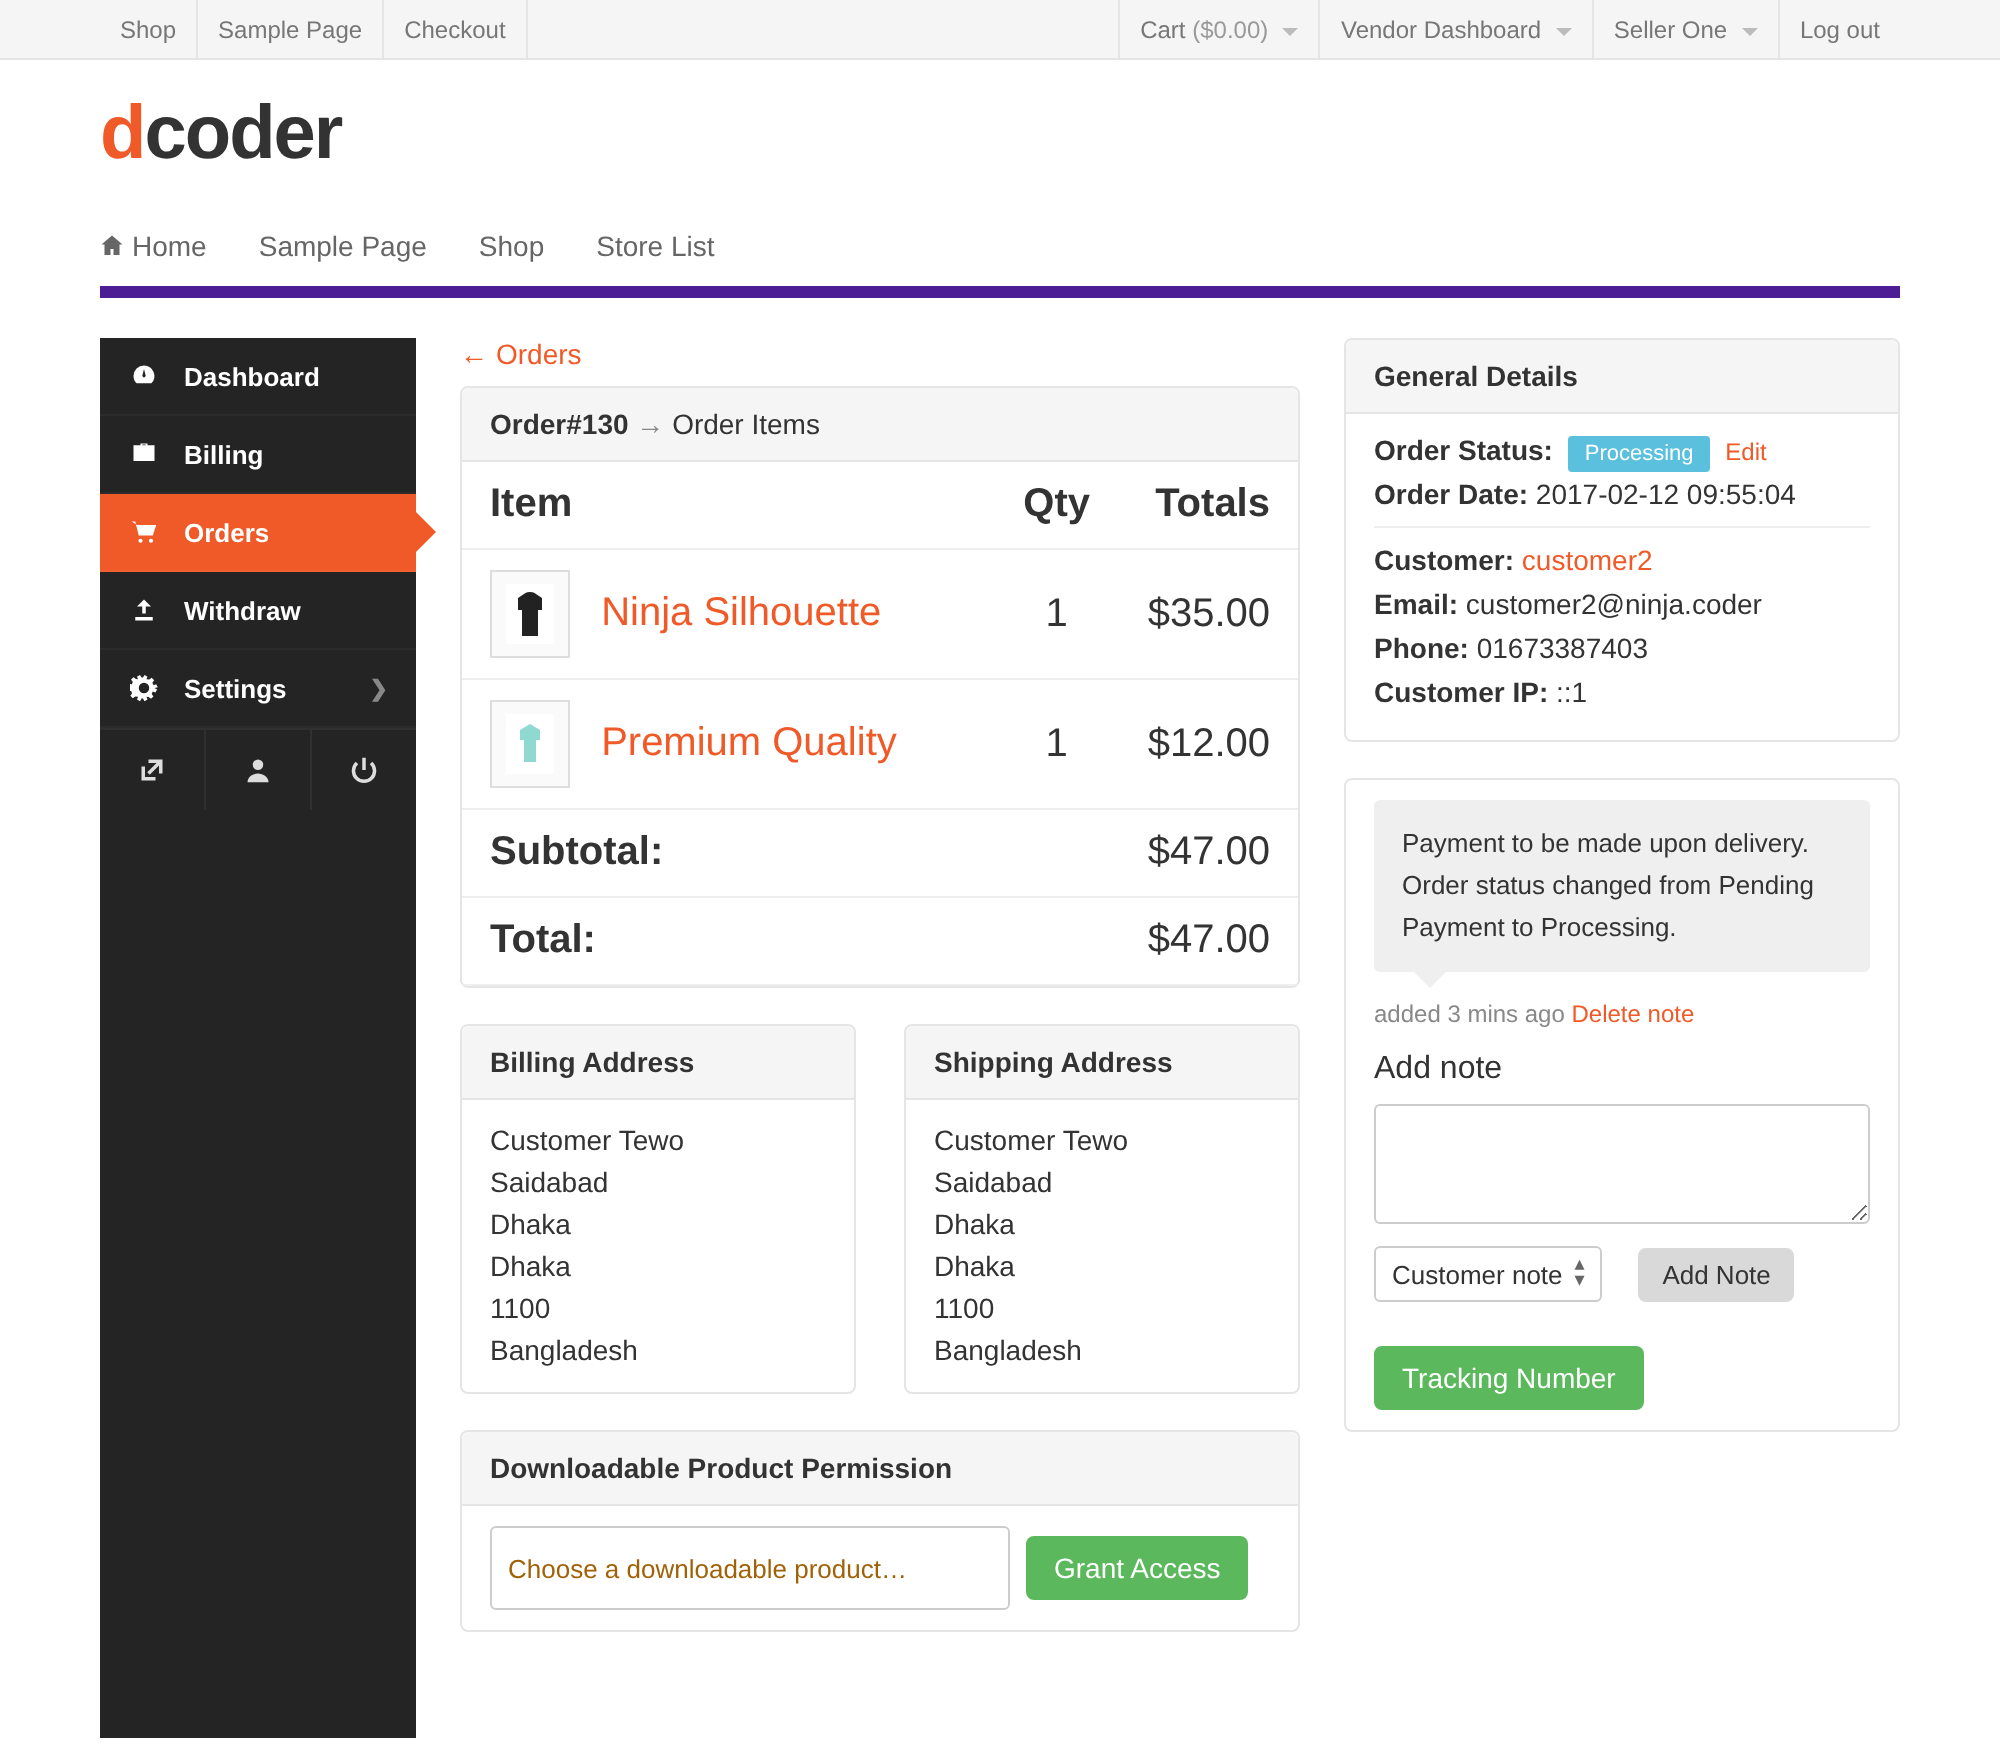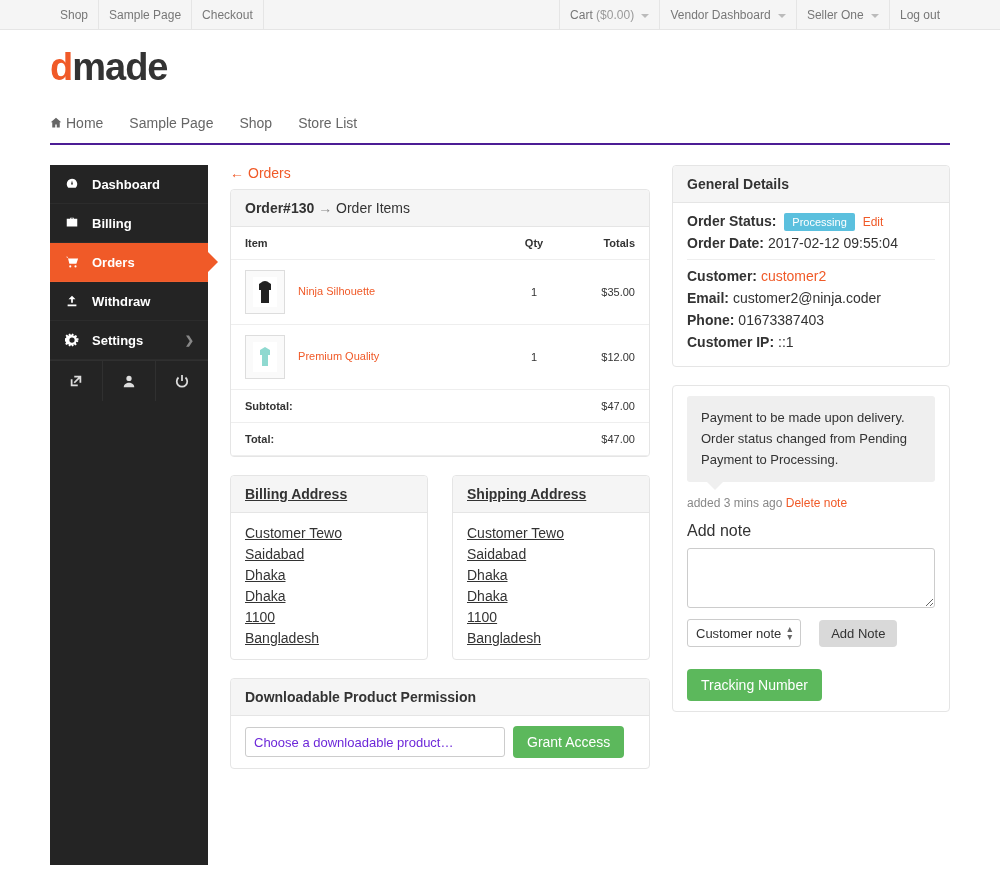--- a/index.html
+++ b/index.html
@@ -40,21 +40,21 @@
     vertical-align: middle;
   }
 
   
   .header { padding: 16px 50px 0 50px; }
   .logo { font-size: 38px; font-weight: 700; letter-spacing: -1px; }
   .logo .d { color: #f05a28; }
   .logo .rest { color: #333; }
   .mainnav {
     margin-top: 18px;
-    border-bottom: 2px solid #4c1d95;
+    border-bottom: 6px solid #4c1d95;
     display: flex;
     gap: 26px;
     font-size: 14px;
     color: #666;
   }
   .mainnav .navitem { padding: 8px 0 12px 0; cursor: pointer; display:flex; align-items:center; gap:4px;}
 
   
   .content {
     display: flex;
@@ -131,46 +131,46 @@
     border-radius: 4px 4px 0 0;
   }
   .panel .pbody { padding: 10px 14px; }
 
   
   table.items { width: 100%; border-collapse: collapse; }
   table.items th, table.items td {
     text-align: left;
     padding: 10px 14px;
     border-bottom: 1px solid #eee;
-    font-size: 11px;
+    font-size: 20px;
     vertical-align: middle;
   }
   table.items th { font-weight: 700; }
   table.items .qty { text-align: center; width: 50px;}
   table.items .tot { text-align: right; width: 90px;}
   table.items tr.summary td { font-weight: 700;}
   table.items tr.summary td.val { font-weight: 400;}
   .thumb {
     width: 40px; height: 44px;
     border:1px solid #ddd;
     display:inline-flex; align-items:center; justify-content:center;
     margin-right: 10px;
     background:#fafafa;
     vertical-align:middle;
   }
   .prodname { color:#f05a28; cursor:pointer;}
 
-  .two-col { display:flex; gap:24px;text-decoration:underline; }
+  .two-col { display:flex; gap:24px; }
   .two-col .panel { flex:1; }
   .addr-line { line-height: 1.5; }
 
   .dlinput {
-    width: 260px; height: 30px;
+    width: 260px; height: 42px;
     border:1px solid #ccc; border-radius:3px;
-    padding: 0 8px; color:#6d28d9; font-size:13px;
+    padding: 0 8px; color:#a16207; font-size:13px;
     display:inline-flex; align-items:center;
     margin-right:8px;
   }
   .btn-green {
     background: #5cb85c; color:#fff;
     border:none; border-radius:4px;
     padding: 8px 14px; font-size:14px; cursor:pointer;
   }
   .btn-grey {
     background: #d9d9d9; color:#333;
@@ -247,21 +247,21 @@
     <div class="item">
       <span>Seller One</span>
       <span class="caret-down"></span>
     </div>
     <div class="item">Log out</div>
   </div>
 </div>
 
 <div class="header">
   <div class="logo">
-    <span class="d">d</span><span class="rest">made</span>
+    <span class="d">d</span><span class="rest">coder</span>
   </div>
   <div class="mainnav">
     <div class="navitem">
       <span>
         <svg width="12" height="12" viewBox="0 0 16 16" fill="#666">
             <path d="M8 1 L1 7 h2 v7 h4 V10 h2 v4 h4 V7 h2 Z"></path>
           </svg>
       </span>
       <span>Home</span>
     </div>

